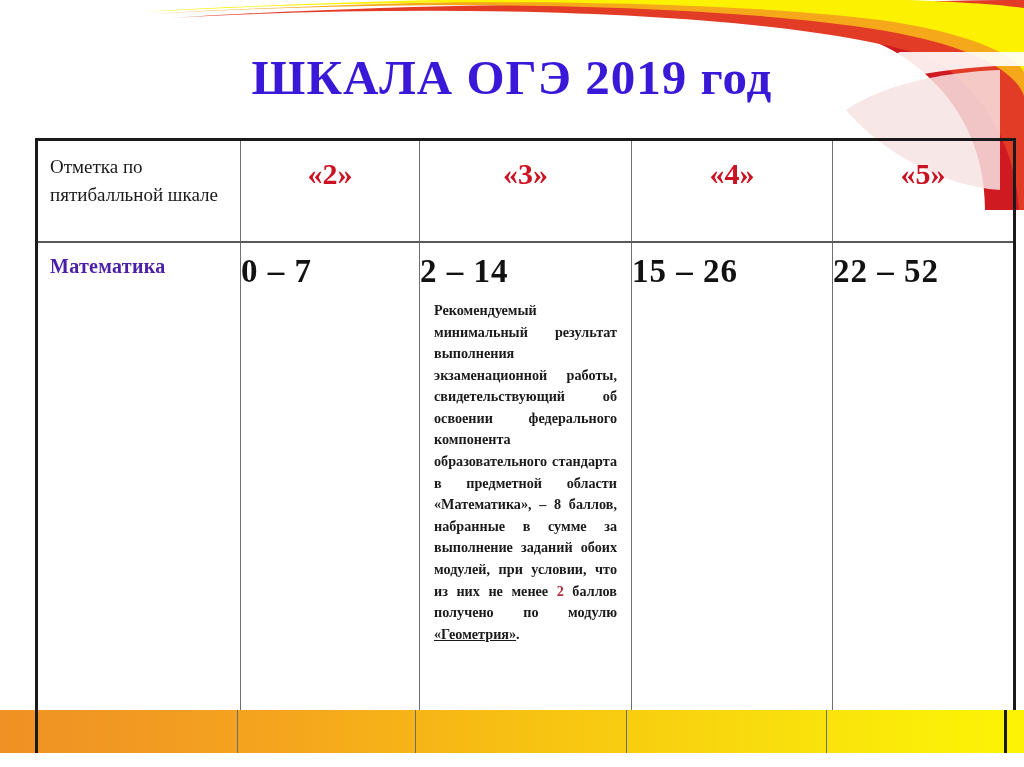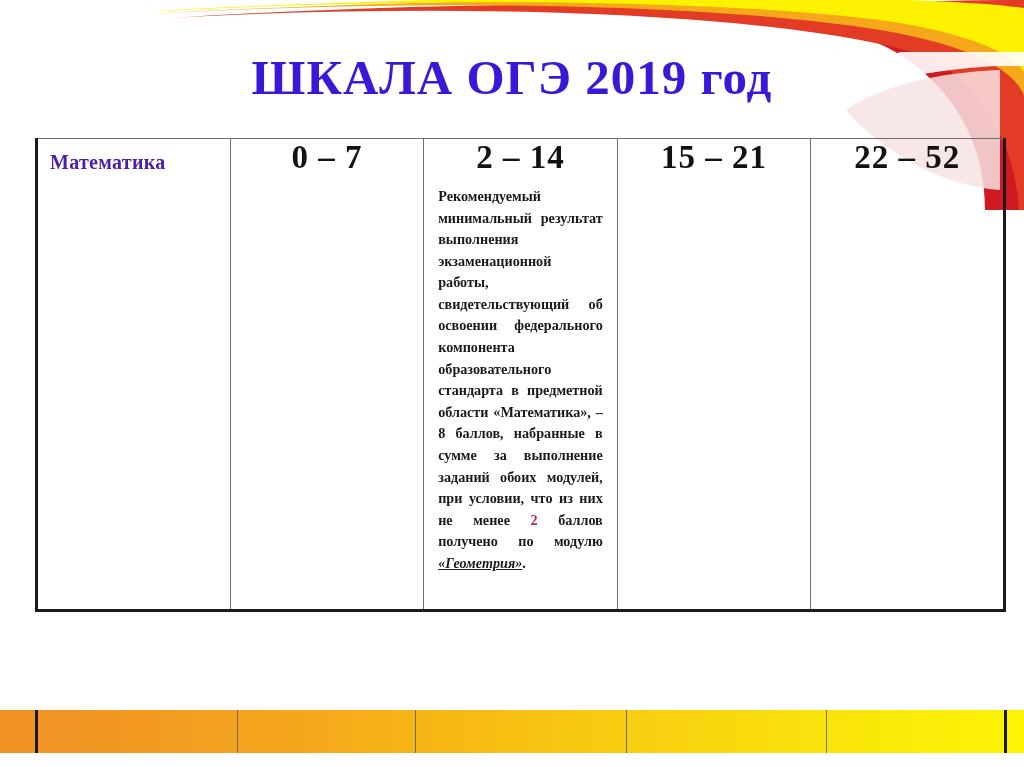--- a/index.html
+++ b/index.html
@@ -82,36 +82,37 @@
   }
 
   .subject-name {
     font-weight: bold;
     font-size: 20px;
     color: #4b1fa8;
     padding: 12px 0 0 12px;
     letter-spacing: 0.3px;
   }
   .range-value {
-    text-align: center;
+    text-align: left;
     font-weight: bold;
     font-size: 33px;
     color: #121212;
+    padding-top: 10px;
     letter-spacing: 1px;
   }
   .note-text {
     font-weight: bold;
     font-size: 14.2px;
     line-height: 1.52;
     color: #1a1a1a;
     text-align: justify;
     padding: 10px 14px 0 14px;
   }
   .note-text .hl-red { color: #b03040; }
-  .note-text .underlined { text-decoration: underline; font-style: italic; }
+  .note-text .underlined { text-decoration: underline; }
 
   
   #deco-bottom {
     position: absolute;
     left: 0;
     top: 710px;
     width: 1024px;
     height: 43px;
     background: linear-gradient(90deg,
       #ef9124 0%,
@@ -164,36 +165,53 @@
 
   <path d="M1000,70 L1000,190 C940,186 880,150 846,110 C880,86 940,72 1000,70 Z" fill="#f7e3e3" opacity="0.85"></path>
 
   <path d="M996,66 L1024,66 L1024,52 L900,52 C860,70 840,92 832,112 C852,88 916,70 996,66 Z" fill="#ffffff" opacity="0.9"></path>
 </svg>
 
 <div id="slide-title">ШКАЛА ОГЭ 2019 год</div>
 
 <table id="scale-table">
   <tbody>
+      <tr class="header-row">
+    <td class="col-label" style="width:202px">
+      <div class="hdr-label">Отметка по пятибалльной шкале</div>
+    </td>
+    <td style="width:178px">
+      <div class="hdr-grade">«2»</div>
+    </td>
+    <td style="width:211px">
+      <div class="hdr-grade">«3»</div>
+    </td>
+    <td style="width:200px">
+      <div class="hdr-grade">«4»</div>
+    </td>
+    <td class="col-last" style="width:180px">
+      <div class="hdr-grade">«5»</div>
+    </td>
+  </tr>
 
   <tr class="body-row">
     <td class="col-label">
       <div class="subject-name">Математика</div>
     </td>
     <td>
       <div class="range-value">0 – 7</div>
     </td>
     <td>
       <div class="range-value">2 – 14</div>
       <div class="note-text">
         <span>Рекомендуемый минимальный результат выполнения экзаменационной работы, свидетельствующий об освоении федерального компонента образовательного стандарта в предметной области «Математика», – 8 баллов, набранные в сумме за выполнение заданий обоих модулей, при условии, что из них не менее </span><span class="hl-red">2</span><span> баллов получено по модулю </span><span class="underlined">«Геометрия»</span><span>.</span>
       </div>
     </td>
     <td>
-      <div class="range-value">15 – 21</div>
+      <div class="range-value">15 – 26</div>
     </td>
     <td class="col-last">
       <div class="range-value">22 – 52</div>
     </td>
   </tr>
 </tbody>
   </table>
 
 <div id="deco-bottom"></div>
 <div id="band-rules">

